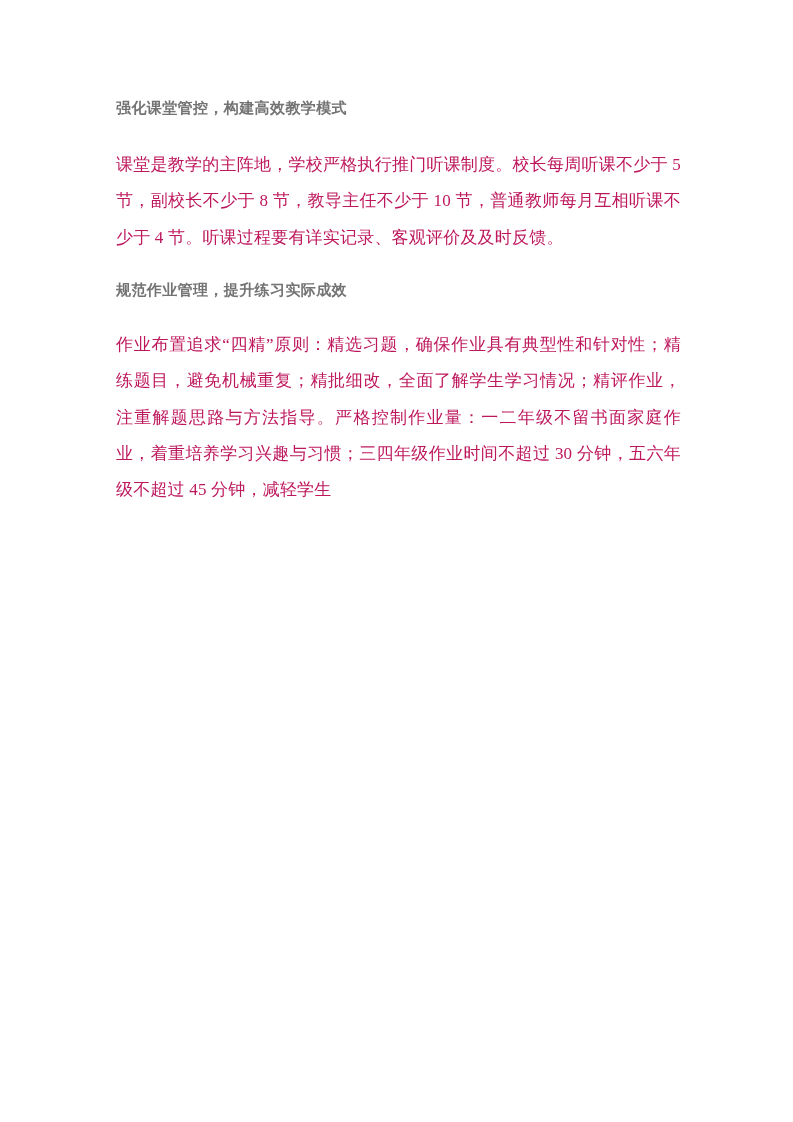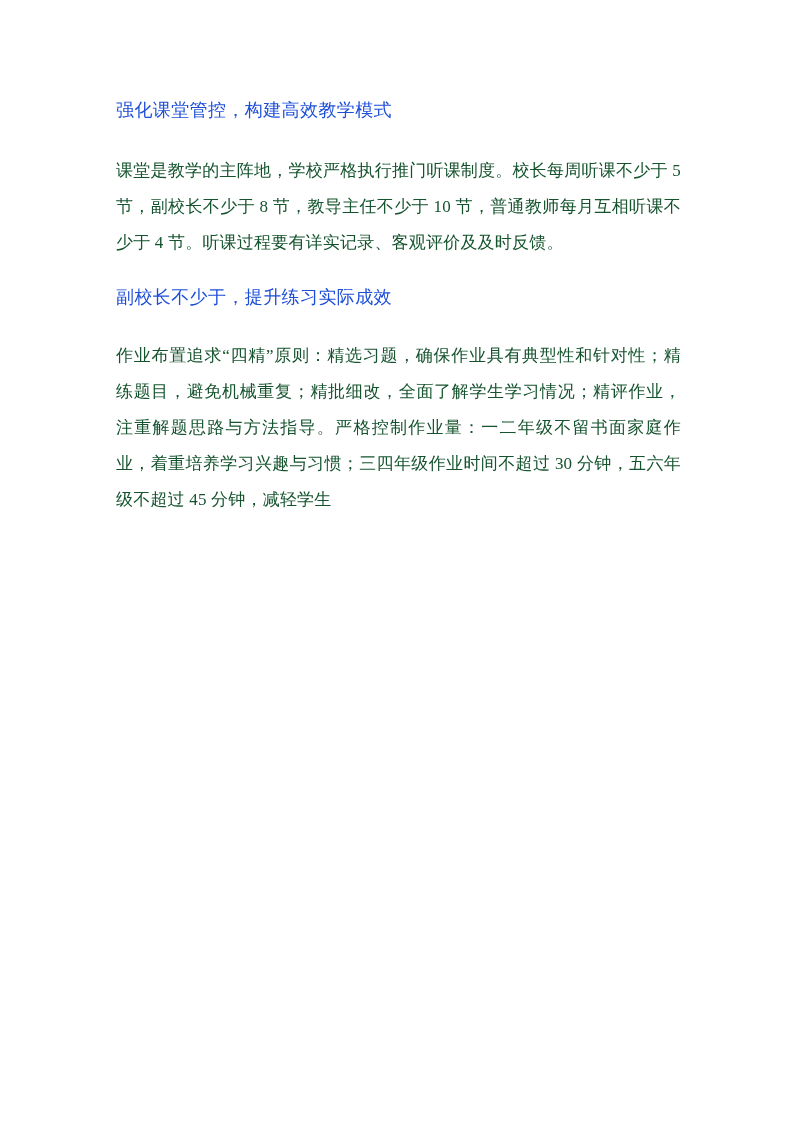--- a/index.html
+++ b/index.html
@@ -21,53 +21,53 @@
     left: 0;
     width: 793px;
     height: 1122px;
     box-sizing: border-box;
     padding: 95px 112px 60px 116px;
   }
   .doc-body {
     width: 565px;
   }
   .heading {
-    font-size: 18px;
+    font-size: 15px;
     line-height: 1.75;
     letter-spacing: 0.4px;
     margin: 0 0 26px 0;
-    font-weight: 400;
-    color: #1d4ed8;
+    font-weight: 700;
+    color: #737373;
   }
   .para {
     font-size: 17px;
     line-height: 2.13;
     letter-spacing: 0.2px;
     margin: 0 0 21px 0;
     text-align: justify;
     text-justify: inter-ideograph;
-    color: #14532d;
+    color: #be185d;
   }
   .para-tight {
     margin-bottom: 18px;
   }
   .heading.second {
     margin-top: 4px;
     margin-bottom: 24px;
   }
 </style>
 </head>
 <body>
 
 <div class="page">
   <div class="doc-body">
 
     <p class="heading">强化课堂管控，构建高效教学模式</p>
 
     <p class="para">课堂是教学的主阵地，学校严格执行推门听课制度。校长每周听课不少于 5 节，副校长不少于 8 节，教导主任不少于 10 节，普通教师每月互相听课不少于 4 节。听课过程要有详实记录、客观评价及及时反馈。</p>
 
 
-    <p class="heading second">副校长不少于，提升练习实际成效</p>
+    <p class="heading second">规范作业管理，提升练习实际成效</p>
 
     <p class="para para-tight">作业布置追求“四精”原则：精选习题，确保作业具有典型性和针对性；精练题目，避免机械重复；精批细改，全面了解学生学习情况；精评作业，注重解题思路与方法指导。严格控制作业量：一二年级不留书面家庭作业，着重培养学习兴趣与习惯；三四年级作业时间不超过 30 分钟，五六年级不超过 45 分钟，减轻学生</p>
 
   </div>
 </div>
 
 </body></html>

